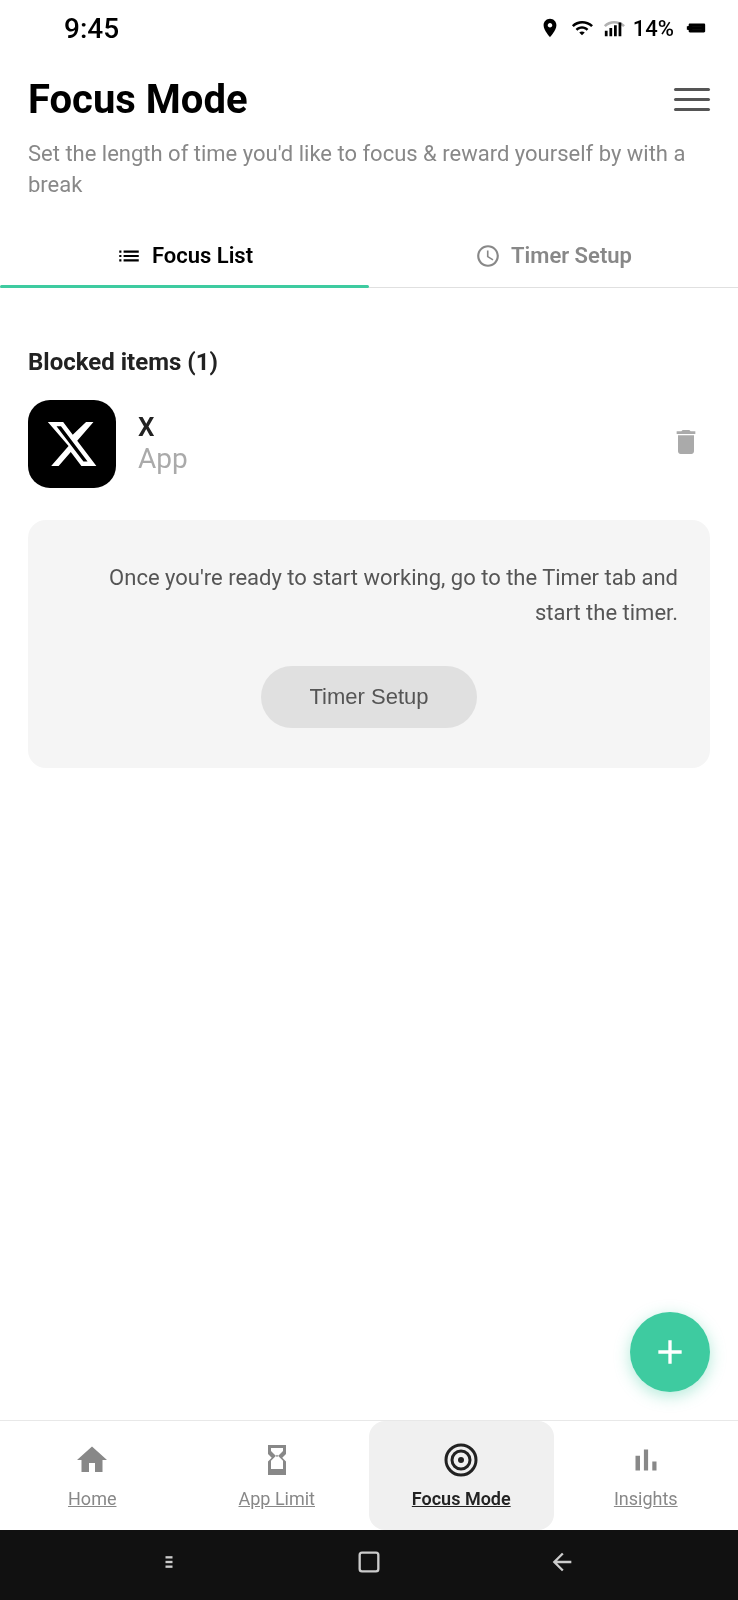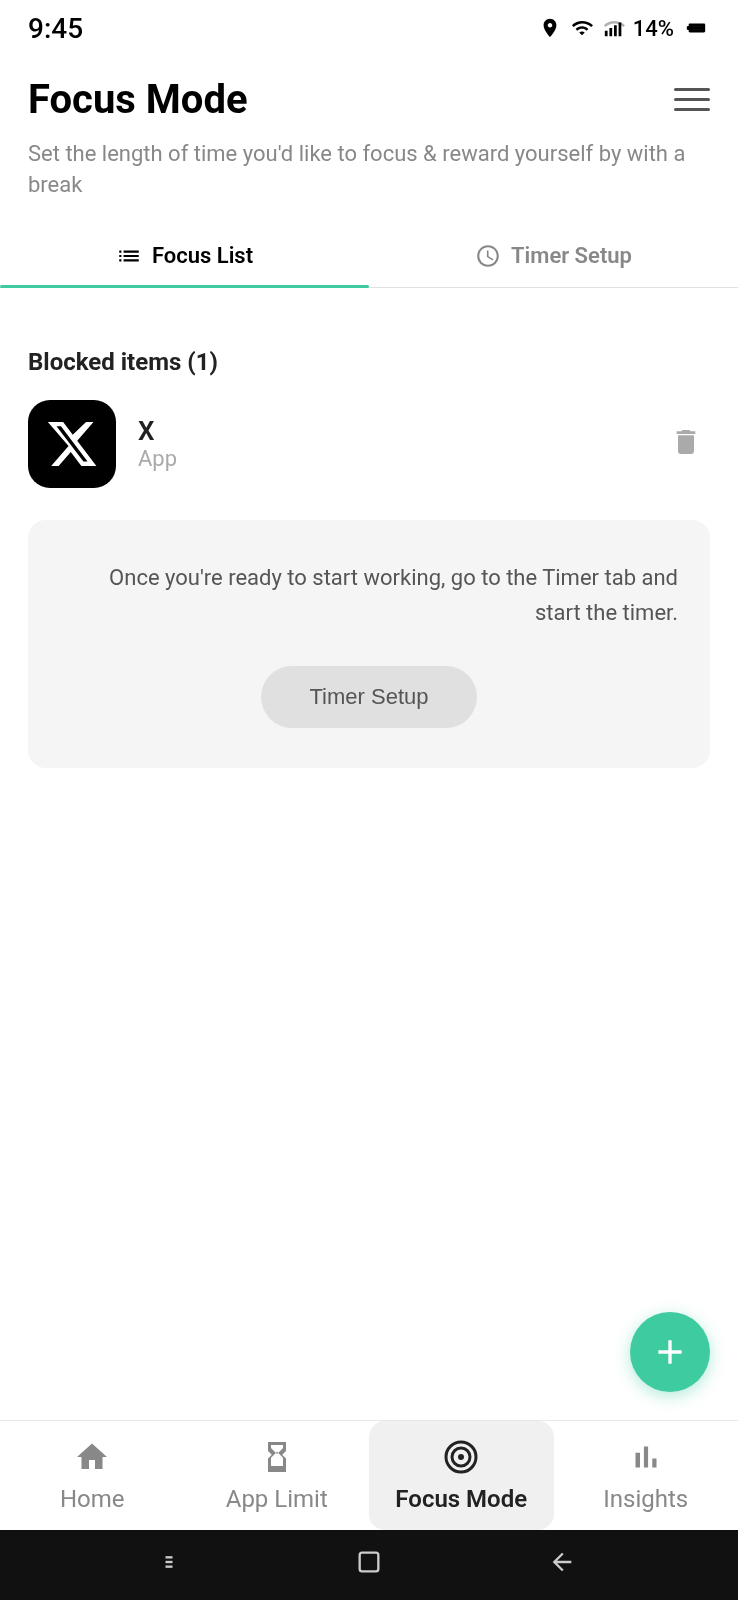--- a/index.html
+++ b/index.html
@@ -18,20 +18,21 @@
       display: flex;
       justify-content: space-between;
       align-items: center;
       padding: 12px 28px 8px 28px;
       height: 52px;
     }
     .status-time {
       font-size: 28px;
       font-weight: 500;
       color: #000;
+      margin-left: 36px;
     }
     .status-icons {
       display: flex;
       align-items: center;
       gap: 8px;
     }
     .status-icons svg {
       fill: #000;
     }
     .battery-text {
@@ -142,21 +143,21 @@
     }
     .app-info {
       flex: 1;
     }
     .app-name {
       font-size: 26px;
       font-weight: 600;
       color: #222;
     }
     .app-type {
-      font-size: 22px;
+      font-size: 28px;
       color: #aaa;
     }
     .delete-btn {
       cursor: pointer;
       padding: 8px;
     }
     .delete-btn svg {
       width: 32px;
       height: 32px;
       fill: #aaa;
@@ -222,22 +223,23 @@
       justify-content: center;
       gap: 6px;
       cursor: pointer;
       border-radius: 0;
     }
     .nav-item.active {
       background: #f0f0f0;
       border-radius: 16px;
     }
     .nav-label {
-      font-size: 24px;
+      font-size: 18px;
       color: #888;
+      text-decoration: underline;
     }
     .nav-item.active .nav-label {
       color: #222;
       font-weight: 600;
     }
     .nav-icon svg {
       width: 36px;
       height: 36px;
       fill: #888;
     }

